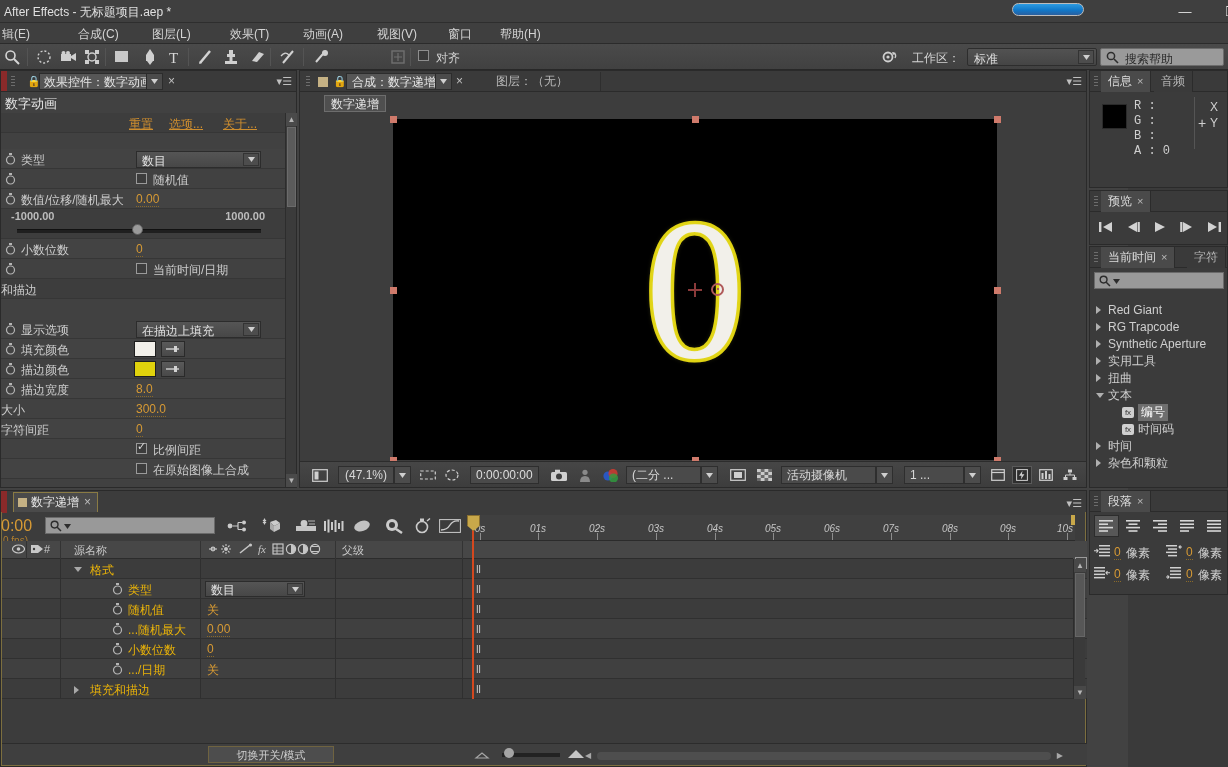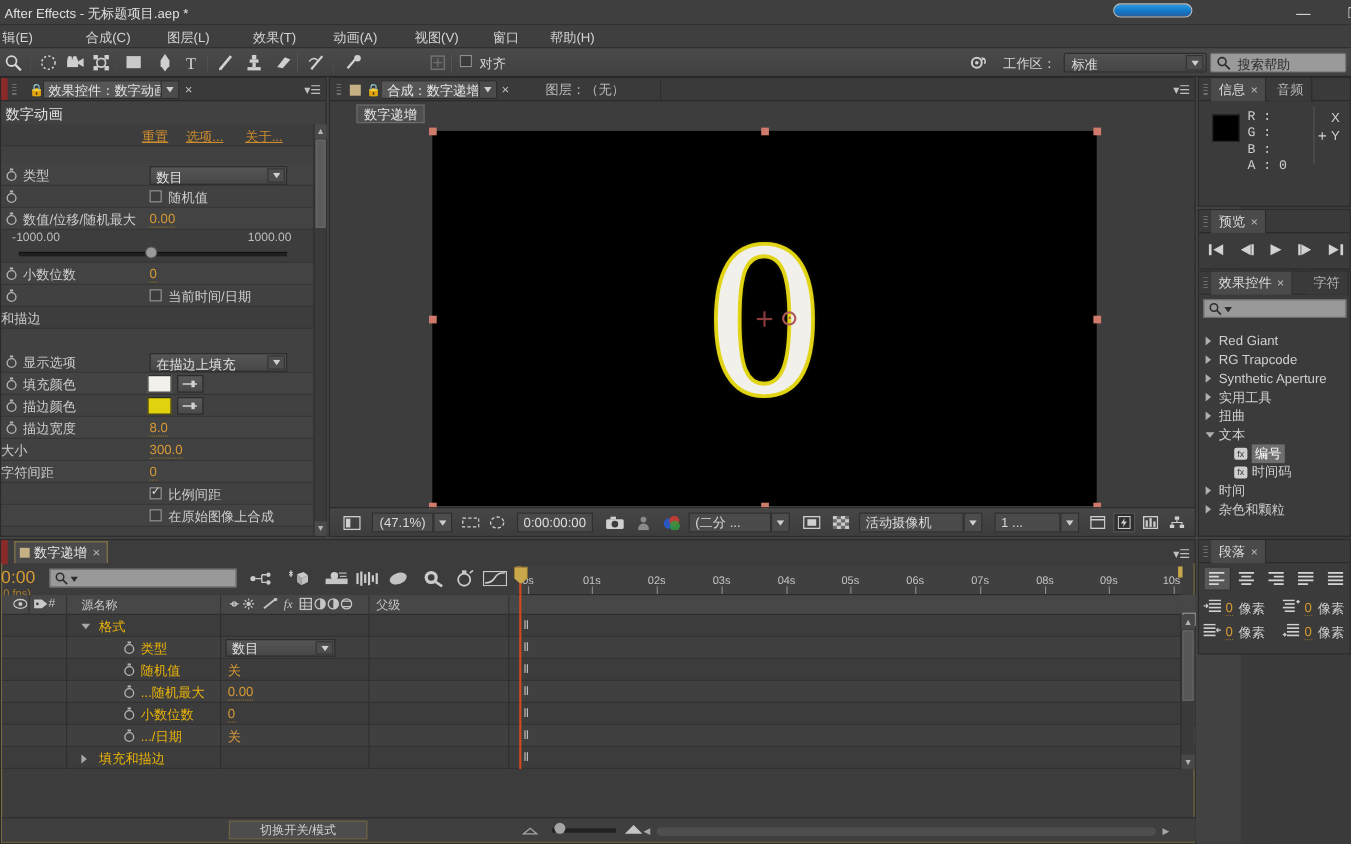--- a/index.html
+++ b/index.html
@@ -136,21 +136,21 @@
               background: #4d4d4d; border: 1px solid #343434;
               display:flex; align-items:center; justify-content:center; }
   .ec-cb { position: absolute; left: 135px; top: 4px; width: 11px; height: 11px;
            border: 1px solid #9a9a9a; background: #3c3c3c; }
   .ec-cb.checked::after { content: "✓"; position: absolute; left: 0px; top: -4px;
                           font-size: 11px; color: #ddd; }
   .ec-cbtext { position: absolute; left: 152px; top: 3px; font-size: 12px; color: #cdcdcd; }
   .ec-links { position: absolute; top: 3px; font-size: 12px; color: #cf8e2e;
               text-decoration: underline; white-space: nowrap; }
   .ec-slider-row { position: absolute; left: 0; width: 286px; height: 30px; background: #3d3d3d;
-                   border-bottom: 1px solid #363636; }
+                   border-bottom: 1px solid #363636; font-weight: bold; }
   .slider-min { position: absolute; left: 10px; top: 1px; font-size: 11px; color: #bcbcbc; }
   .slider-max { position: absolute; right: 22px; top: 1px; font-size: 11px; color: #bcbcbc; }
   .slider-track { position: absolute; left: 16px; right: 26px; top: 20px; height: 4px;
                   background: #1f1f1f; border-top: 1px solid #111; }
   .slider-knob { position: absolute; left: 131px; top: 15px; width: 11px; height: 11px;
                  border-radius: 50%; background: #9a9a9a; border: 1px solid #5e5e5e; }
   .pos-icon { position: absolute; left: 135px; top: 2px; width: 20px; height: 16px;
               background: linear-gradient(180deg,#575757,#474747); border: 1px solid #2c2c2c;
               display: flex; align-items: center; justify-content: center; }
   .swatch { position: absolute; left: 133px; top: 2px; width: 22px; height: 16px;
@@ -289,21 +289,21 @@
   .tl-fps { position: absolute; left: 2px; top: 44px; font-size: 10px; color: #b07e2e; white-space: nowrap; }
   .tl-search { position: absolute; left: 44px; top: 26px; width: 170px; height: 17px;
                background: #999; border: 1px solid #6a6a6a; }
   .tl-toolicon { position: absolute; top: 24px; width: 22px; height: 22px;
                  display: flex; align-items: center; justify-content: center; color: #cbcbcb; }
   .tl-colhdr { position: absolute; left: 1px; top: 50px; width: 1085px; height: 18px;
                background: #474747; border-bottom: 1px solid #2c2c2c; }
   .tl-colhdr .c { position: absolute; top: 2px; font-size: 11px; color: #c8c8c8; white-space: nowrap; }
   .tl-colsep { position: absolute; top: 0; width: 1px; height: 18px; background: #333; }
   .ruler { position: absolute; left: 469px; top: 24px; width: 605px; height: 26px;
-           background: #404040; border-bottom: 1px solid #2b2b2b; }
+           background: #404040; border-bottom: 1px solid #2b2b2b; font-style: italic; }
   .ruler .tick { position: absolute; top: 18px; width: 1px; height: 7px; background: #8d8d8d; }
   .ruler .lbl { position: absolute; top: 8px; font-size: 10px; color: #c5c5c5;
                 transform: translateX(-50%); white-space: nowrap; }
   .ruler .wb { position: absolute; top: 0; width: 4px; height: 10px; background: #c8a84a; }
   .rows { position: absolute; left: 1px; top: 68px; width: 1085px; height: 140px; overflow: hidden; }
   .trow { position: absolute; left: 0; width: 1085px; height: 20px; border-bottom: 1px solid #303030;
           background: #3c3c3c; }
   .trow.alt { background: #404040; }
   .tri-sm { position: absolute; width: 0; height: 0; }
   .tri-sm.closed { border-left: 5px solid #a8a8a8; border-top: 4px solid transparent;
@@ -895,21 +895,21 @@
             <rect x="12.6" y="2" width="2.4" height="10" fill="#d2d2d2"></rect>
           </svg>
       </span>
     </div>
   </div>
 
   <div class="panel" id="effects-panel">
     <div class="panel-tabs">
       <div class="grip" style="left:4px"></div>
       <div class="ptab" style="left:11px">
-        <span>效果控件</span><span class="x">×</span>
+        <span>当前时间</span><span class="x">×</span>
       </div>
       <div class="ptab inactive" style="left:97px">字符</div>
     </div>
     <div class="fx-search">
       <svg style="position:absolute;left:4px;top:2px" width="12" height="12" viewBox="0 0 12 12">
           <circle cx="4.6" cy="4.6" r="3.4" fill="none" stroke="#2d2d2d" stroke-width="1.4"></circle>
           <line x1="7.2" y1="7.2" x2="11" y2="11" stroke="#2d2d2d" stroke-width="1.5"></line>
         </svg>
       <svg style="position:absolute;left:18px;top:6px" width="7" height="5" viewBox="0 0 7 5">
           <polygon points="0,0 7,0 3.5,5" fill="#2d2d2d"></polygon>

